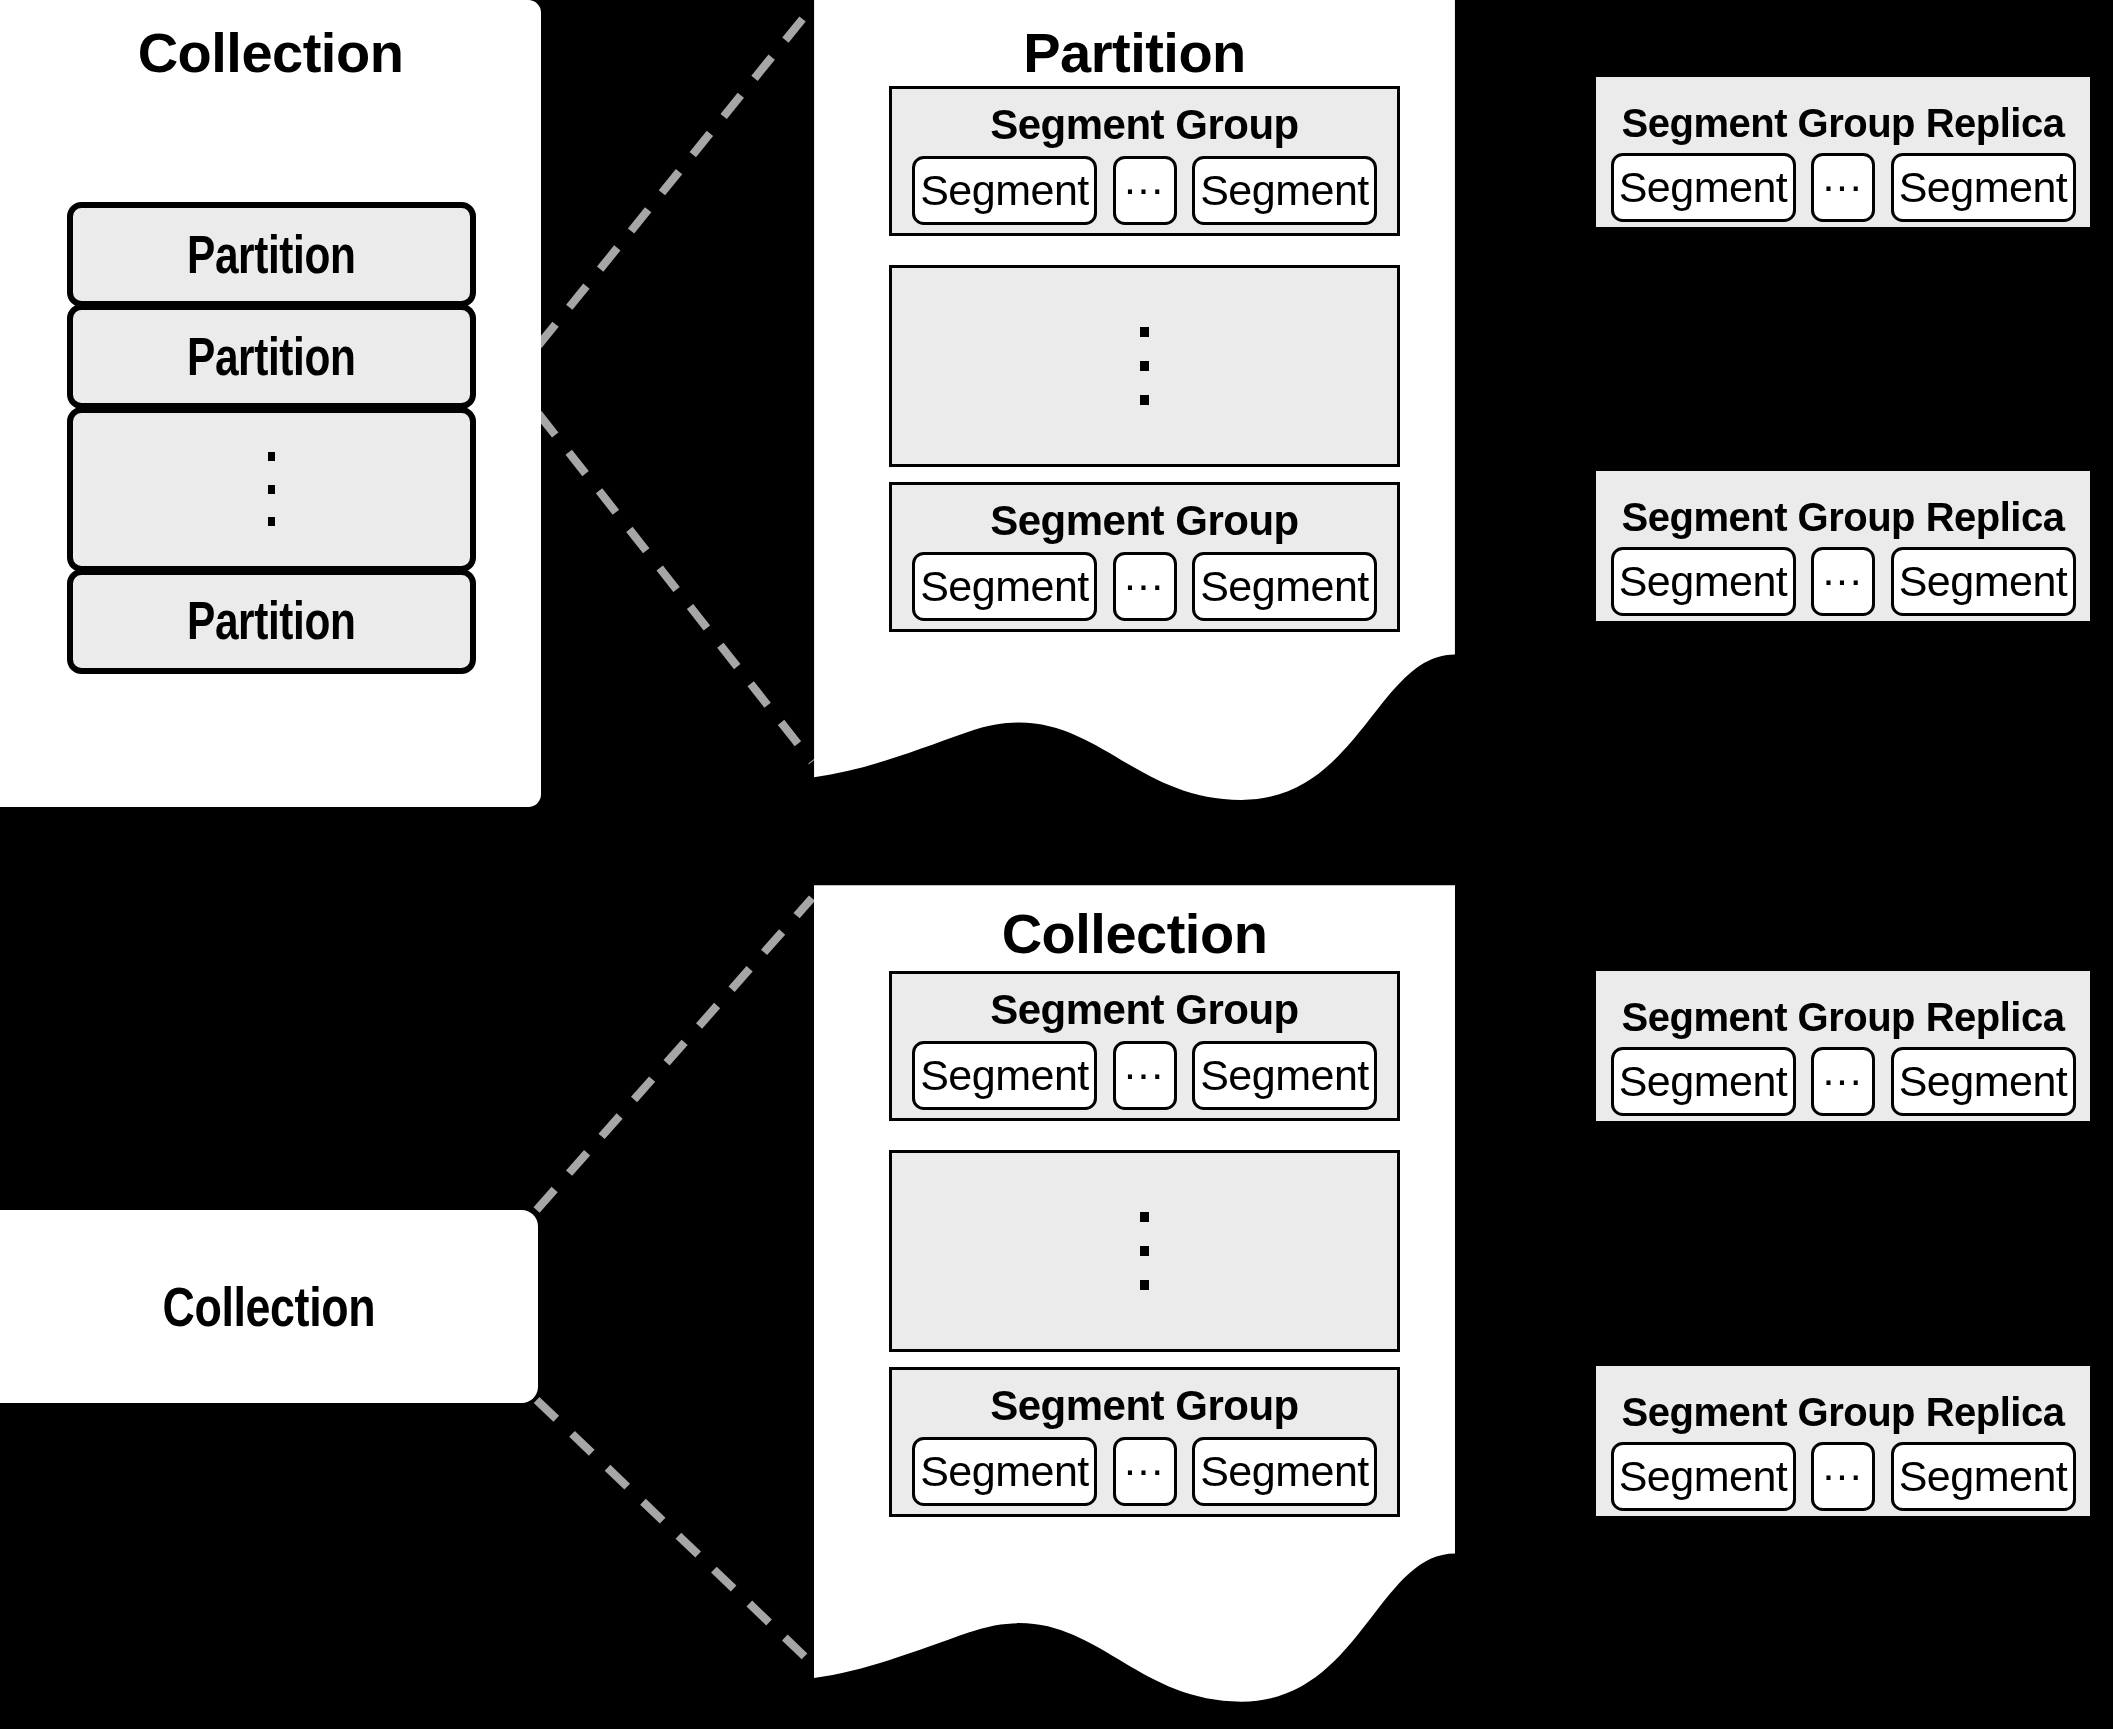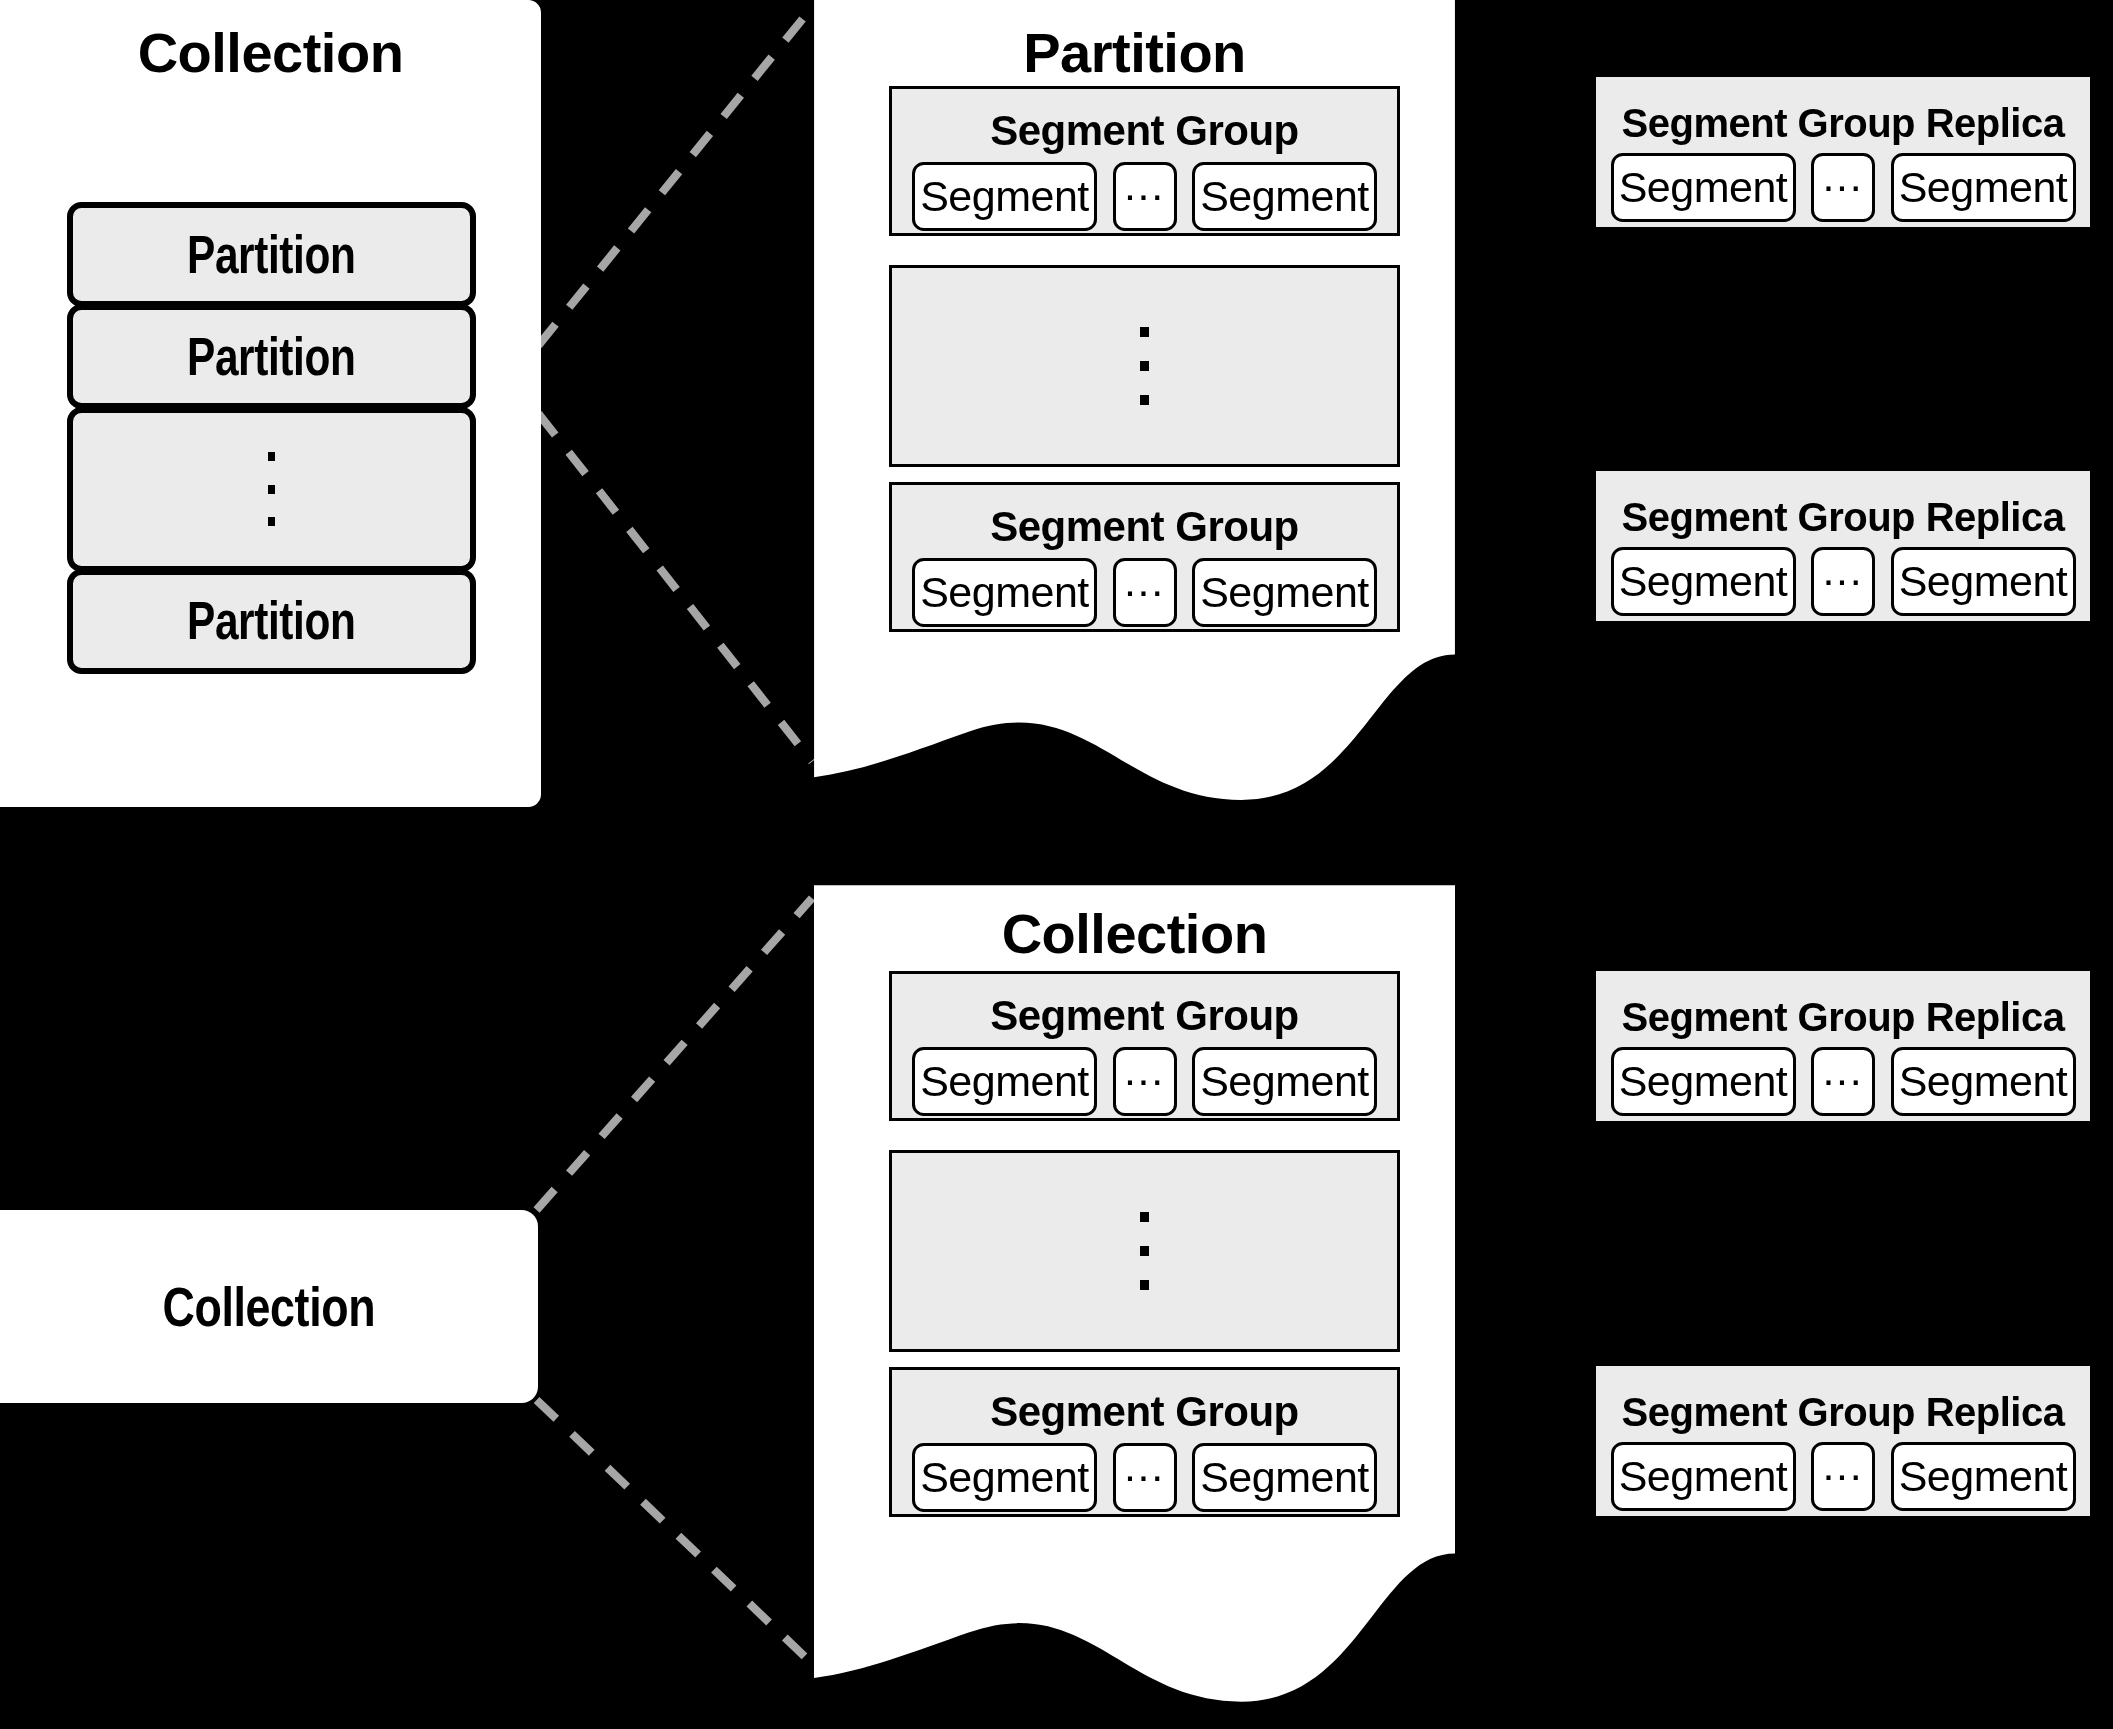--- a/index.html
+++ b/index.html
@@ -69,21 +69,21 @@
   .card-title{
     position:absolute;left:0;width:100%;text-align:center;
   }
 
   
   .seg-group{
     position:absolute;background:#ebebeb;border:3.6px solid #000;
     box-sizing:border-box;
   }
   .seg-group .sg-title{
-    text-align:center;margin-top:17px;
+    text-align:center;margin-top:11px;
   }
   .seg-row{
     display:flex;align-items:center;justify-content:center;gap:15.5px;
     margin-top:7.3px;
   }
   .seg-box{
     background:#fff;border:3.6px solid #000;border-radius:11.8px;
     box-sizing:border-box;height:69px;
     display:flex;align-items:center;justify-content:center;
     font-size:43px;color:#000;font-weight:400;

